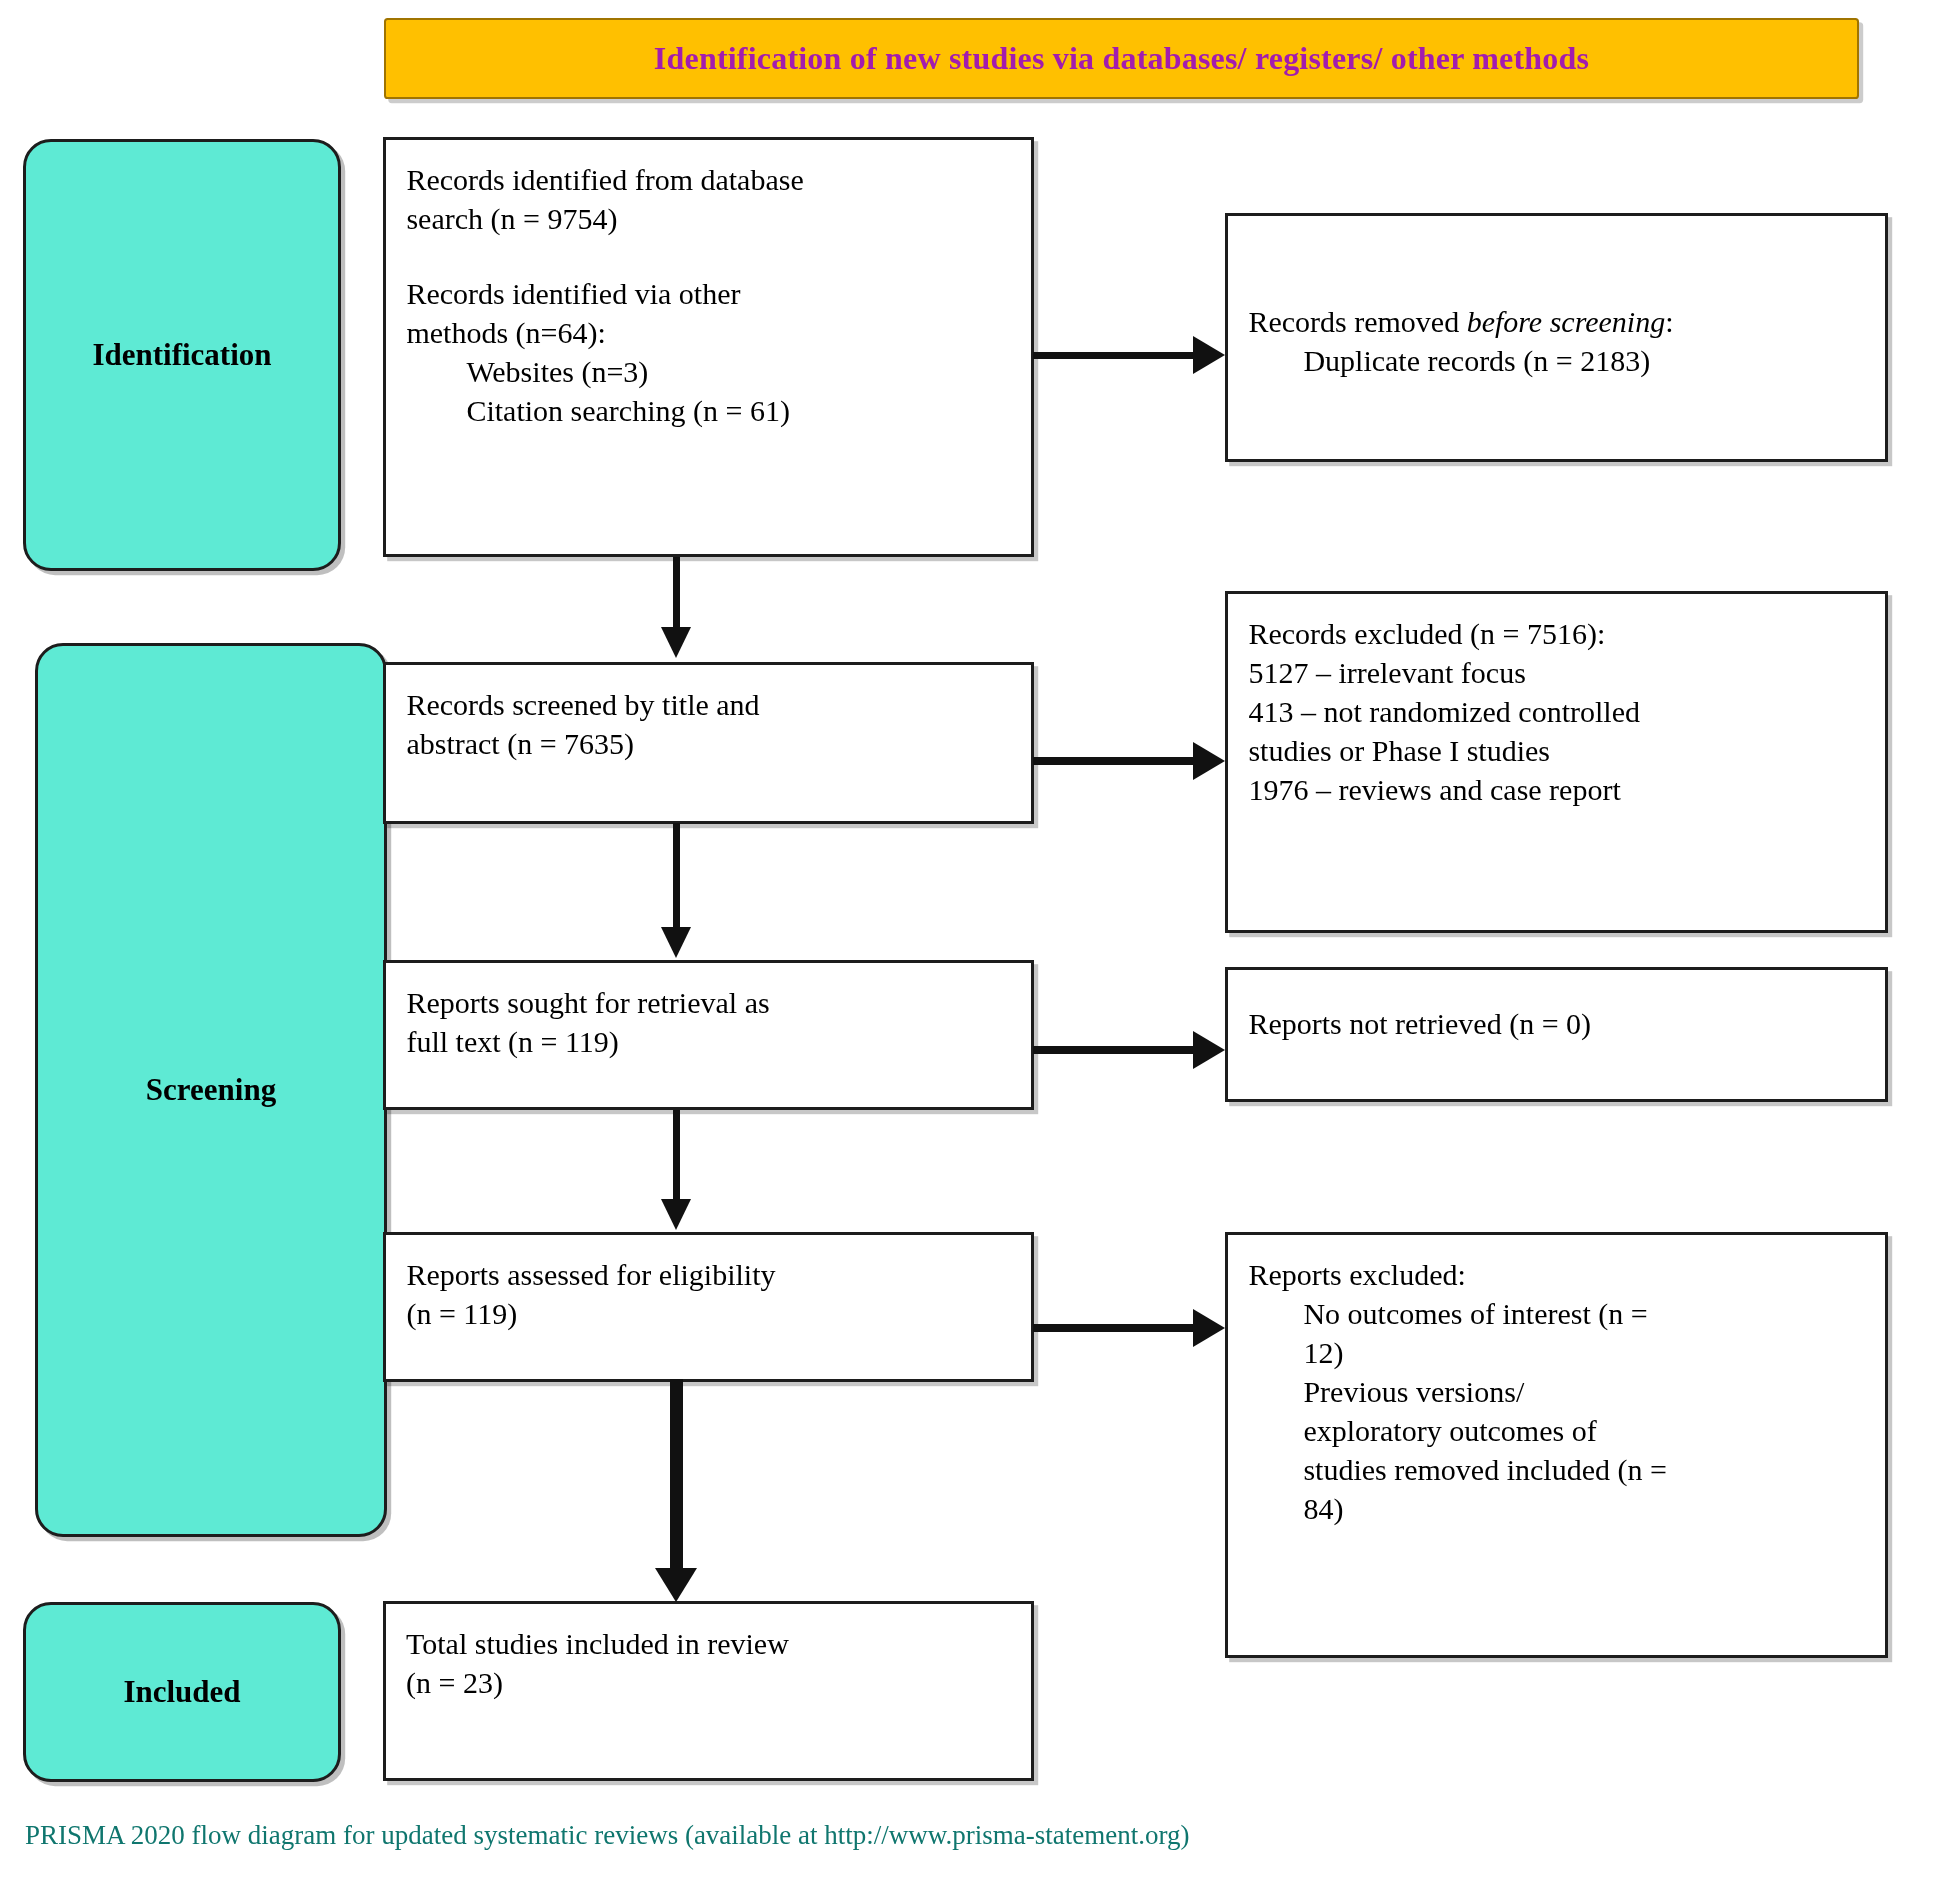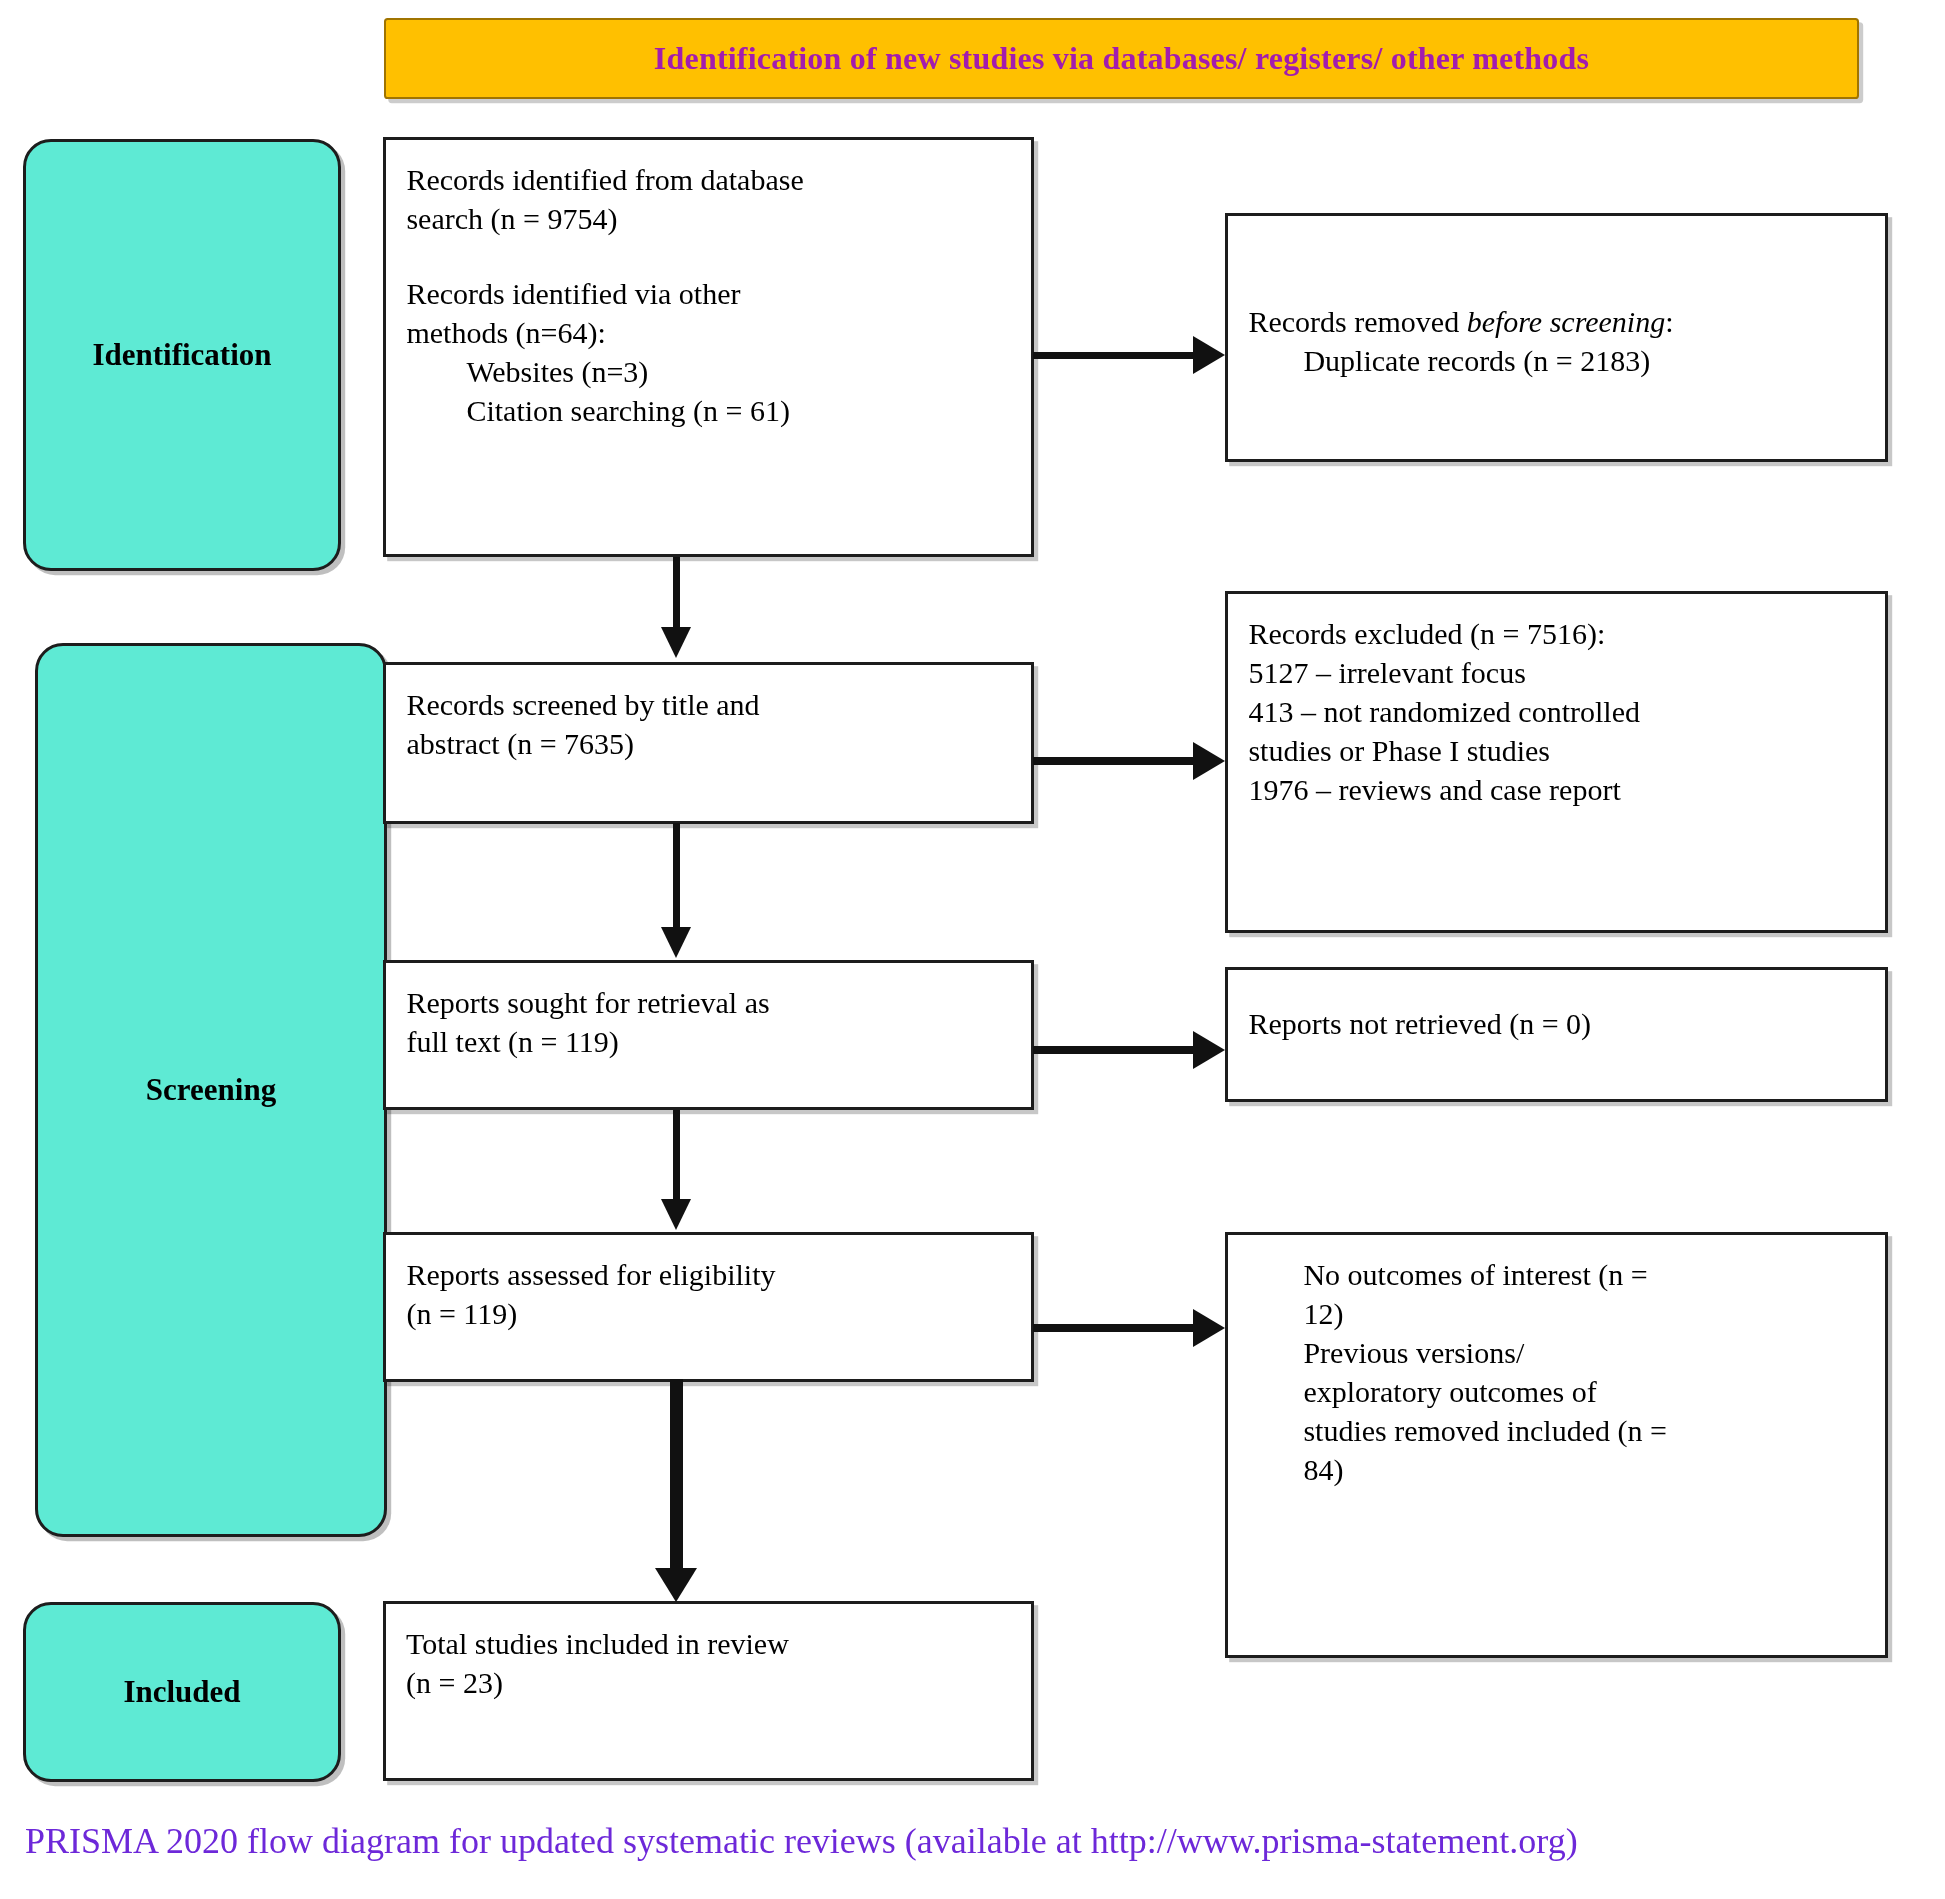--- a/index.html
+++ b/index.html
@@ -103,23 +103,23 @@
     position: absolute;
     width: 0; height: 0;
     border-top: 19px solid transparent;
     border-bottom: 19px solid transparent;
     border-left: 32px solid #111;
   }
 
   
   .caption {
     position: absolute;
-    font-size: 36px;
+    font-size: 27px;
     white-space: nowrap;
-    color: #6d28d9;
+    color: #0f766e;
   }
 </style>
 </head>
 <body>
 
 <div id="stage">
 
   <div class="abs banner" style="left:384px; top:18px; width:1475px; height:81px;">
     <span class="banner-text">Identification of new studies via databases/ registers/ other methods</span>
   </div>
@@ -171,20 +171,21 @@
   <div class="abs node" style="left:1225px; top:967px; width:663px; height:135px;">
     <p style="margin-top:14px;">Reports not retrieved (n = 0)</p>
   </div>
 
   <div class="abs node" style="left:383px; top:1232px; width:651px; height:150px;">
     <p>Reports assessed for eligibility</p>
     <p>(n = 119)</p>
   </div>
 
   <div class="abs node" style="left:1225px; top:1232px; width:663px; height:426px;">
+    <p>Reports excluded:</p>
     <p class="ind2">No outcomes of interest (n =</p>
     <p class="ind2">12)</p>
     <p class="ind2">Previous versions/</p>
     <p class="ind2">exploratory outcomes of</p>
     <p class="ind2">studies removed included  (n =</p>
     <p class="ind2">84)</p>
   </div>
 
   <div class="abs node" style="left:383px; top:1601px; width:651px; height:180px;padding-left:20px;">
     <p>Total studies included in review</p>

